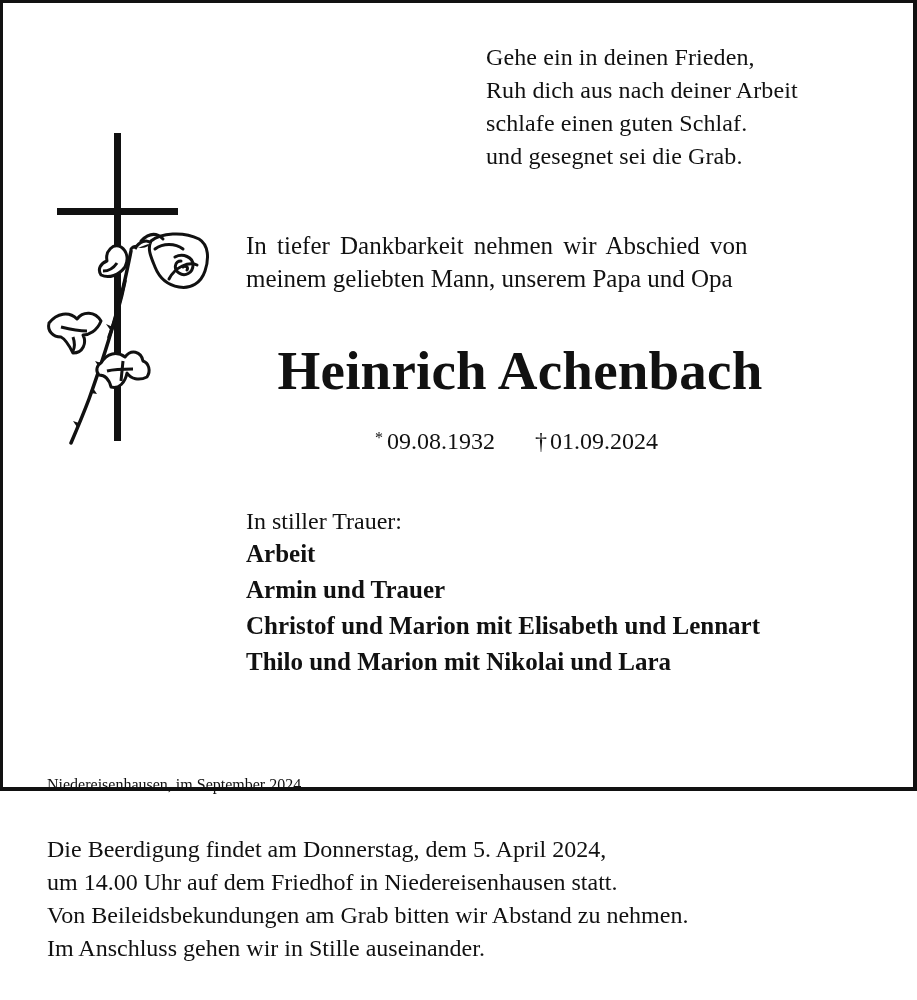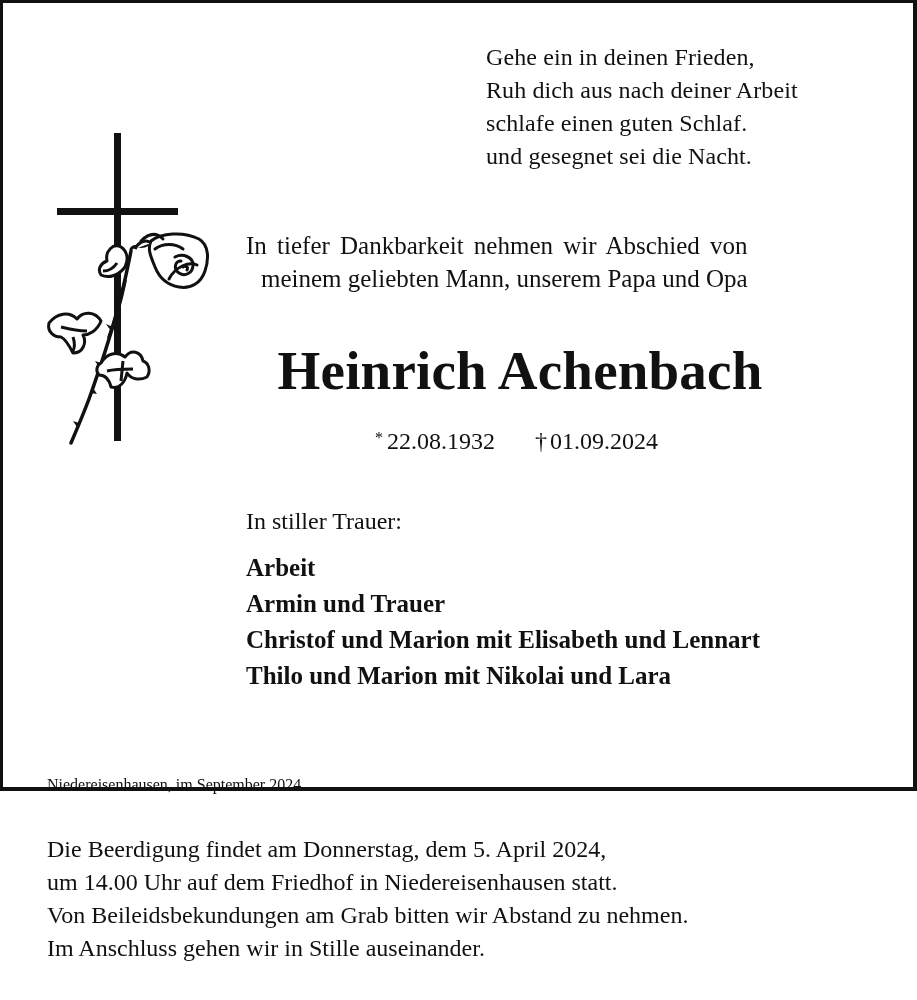--- a/index.html
+++ b/index.html
@@ -49,21 +49,20 @@
       height: 315px;
     }
 
     .intro {
       position: absolute;
       left: 243px;
       top: 226px;
       font-size: 25px;
       line-height: 33px;
       white-space: nowrap;
-      text-align: right;
     }
     .intro .l1 { word-spacing: 4px; }
 
     .name {
       position: absolute;
       left: 0;
       width: 917px;
       top: 333px;
       padding-left: 117px;
       box-sizing: border-box;
@@ -93,21 +92,20 @@
 
     .mourners {
       position: absolute;
       left: 243px;
       top: 503px;
       white-space: nowrap;
     }
     .mourners .heading {
       font-size: 24px;
       line-height: 30px;
-      margin-bottom: 14px;
     }
     .mourners .list div {
       font-size: 25px;
       font-weight: bold;
       line-height: 36px;
     }
 
     .place-date {
       position: absolute;
       left: 44px;
@@ -128,21 +126,21 @@
   </style>
 </head>
 <body>
 
 <div class="notice serif">
 
   <div class="poem">
     <div>Gehe ein in deinen Frieden,</div>
     <div>Ruh dich aus nach deiner Arbeit</div>
     <div>schlafe einen guten Schlaf.</div>
-    <div>und gesegnet sei die Nacht.</div>
+    <div>und gesegnet sei die Grab.</div>
   </div>
 
   <div class="cross-art">
     <svg width="170" height="315" viewBox="0 0 170 315" xmlns="http://www.w3.org/2000/svg">
 
       <rect x="71" y="2" width="7" height="308" fill="#111"></rect>
       <rect x="14" y="77" width="121" height="7" fill="#111"></rect>
 
       <g fill="none" stroke="#111" stroke-width="3" stroke-linejoin="round" stroke-linecap="round">
         <path d="M108 110 C118 102 140 100 156 108 C166 114 166 128 162 140 C158 152 148 158 136 156 C124 154 116 146 112 136 C108 126 104 118 108 110 Z"></path>
@@ -187,21 +185,21 @@
   </div>
 
   <div class="intro">
     <div class="l1">In tiefer Dankbarkeit nehmen wir Abschied von</div>
     <div>meinem geliebten Mann, unserem Papa und Opa</div>
   </div>
 
   <div class="name">Heinrich Achenbach</div>
 
   <div class="dates">
-    <span class="birth-sym">*</span><span>22.08.1932</span><span class="gap"></span><span class="death-sym">†</span><span>01.09.2024</span>
+    <span class="birth-sym">*</span><span>09.08.1932</span><span class="gap"></span><span class="death-sym">†</span><span>01.09.2024</span>
   </div>
 
   <div class="mourners">
     <div class="heading">In stiller Trauer:</div>
     <div class="list">
       <div>Arbeit</div>
       <div>Armin und Trauer</div>
       <div>Christof und Marion mit Elisabeth und Lennart</div>
       <div>Thilo und Marion mit Nikolai und Lara</div>
     </div>

